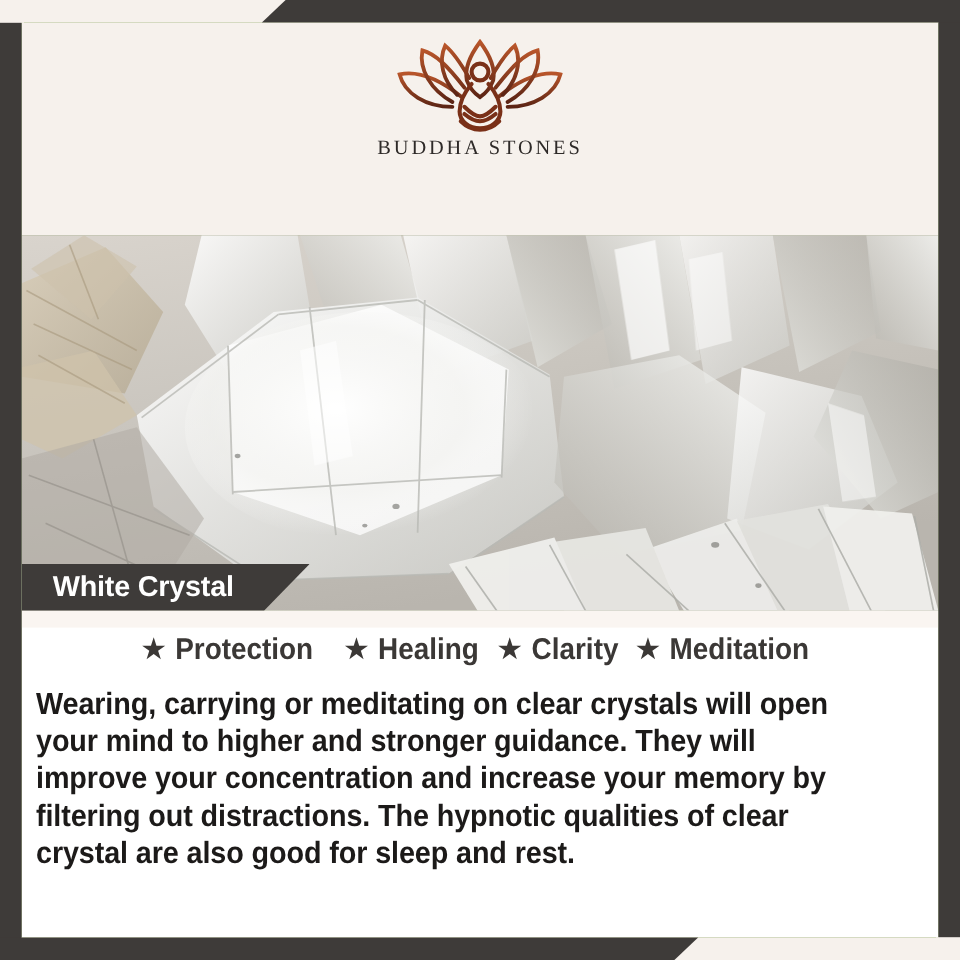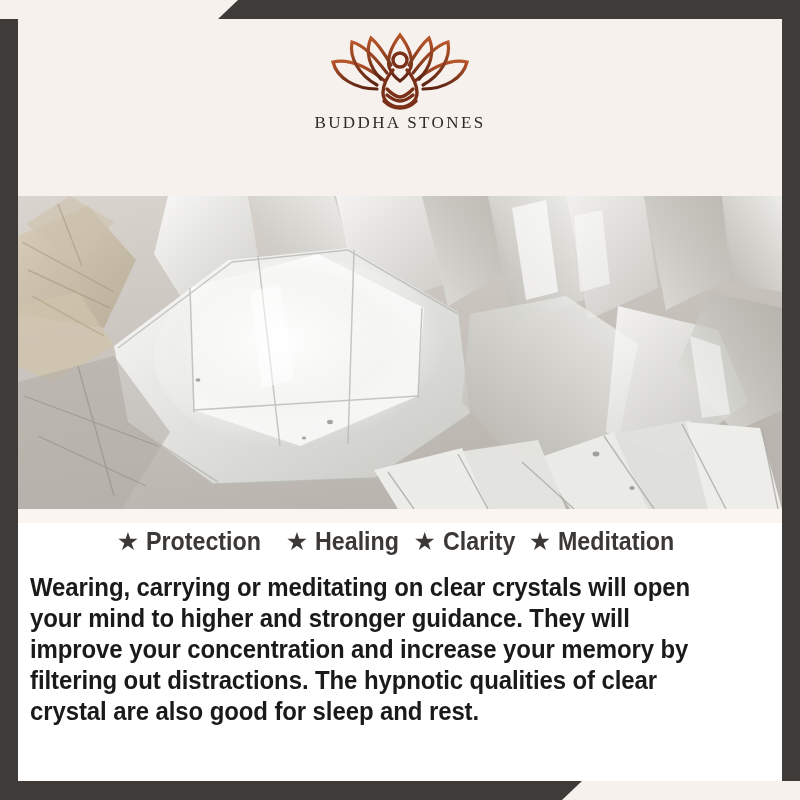--- a/index.html
+++ b/index.html
@@ -396,20 +396,23 @@
         </g>
 
         <polygon points="0,186 96,160 152,236 104,313 0,313" fill="#b0aca4" opacity="0.55"></polygon>
         <g stroke="#918d86" stroke-width="1.3" fill="none" opacity="0.6">
           <path d="M6 200 L 140 250"></path>
           <path d="M20 240 L 128 290"></path>
           <path d="M60 170 L 96 300"></path>
         </g>
       </svg>
 
+      <div class="photo-label">
+        <span class="photo-label-text">White Crystal</span>
+      </div>
     </div>
 
     <div class="content">
       <div class="content-tint"></div>
 
       <div class="benefits">
         <span class="benefit b0">
           <span class="star">★</span>
           <span class="label">Protection</span>
         </span>

